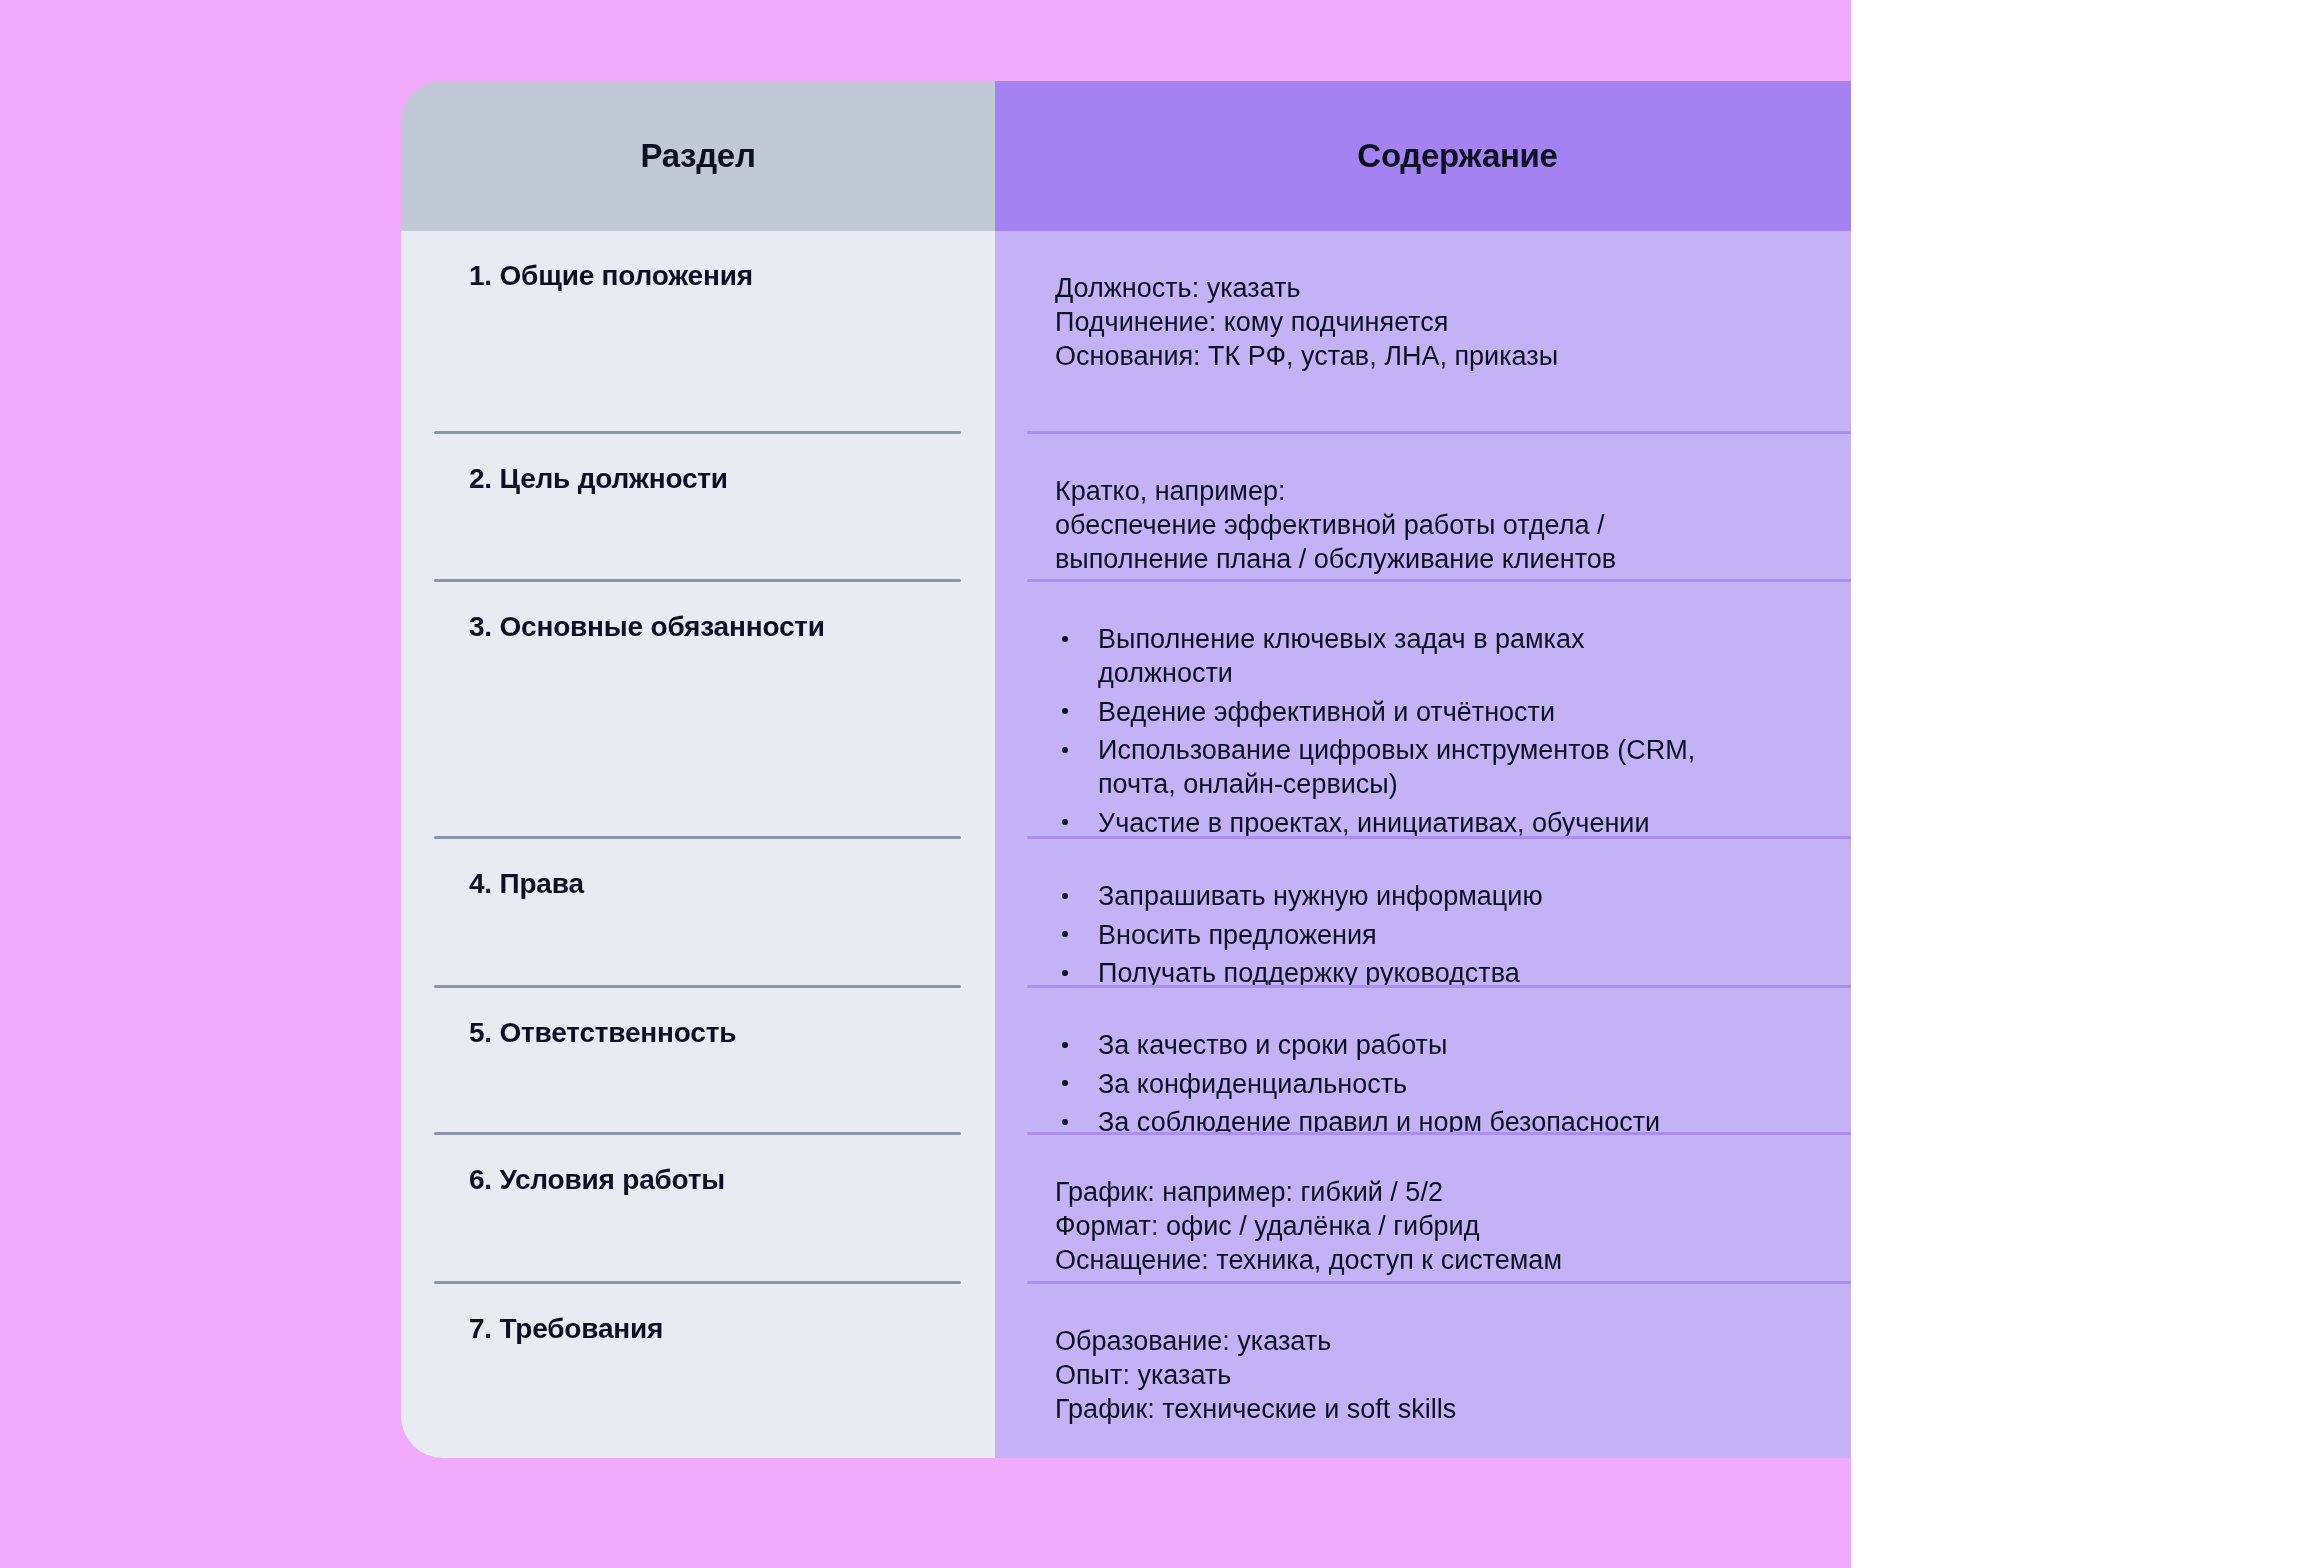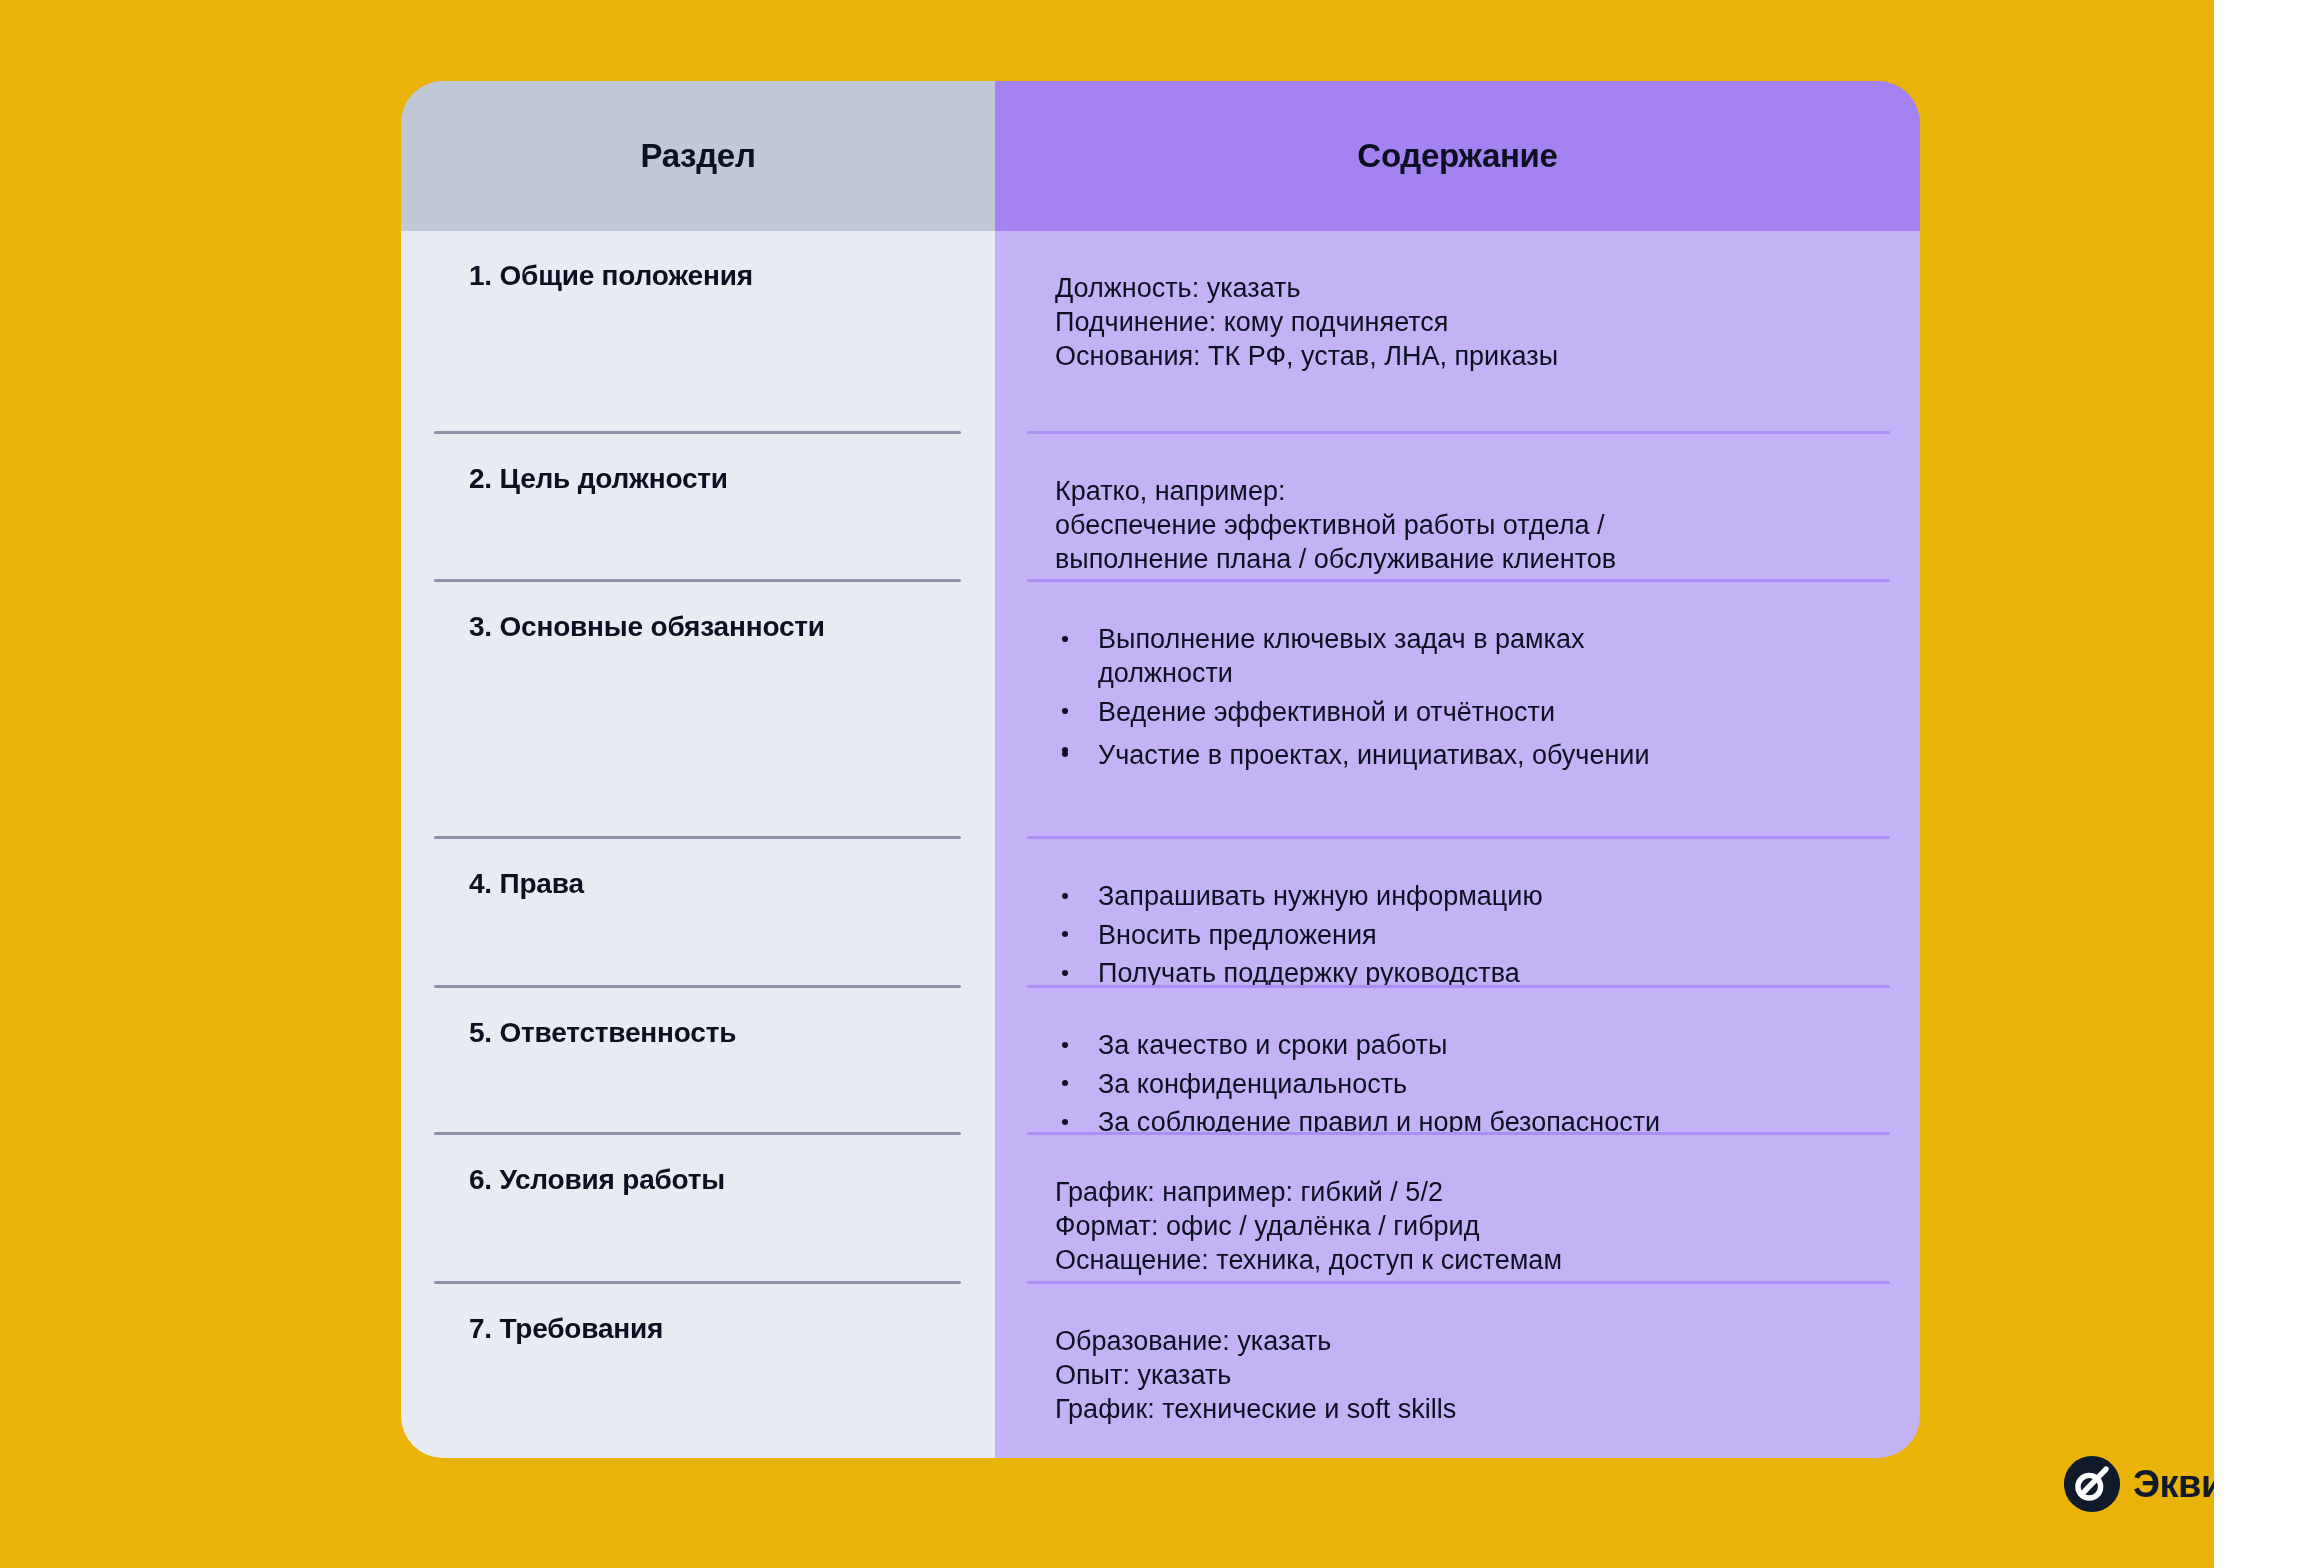--- a/index.html
+++ b/index.html
@@ -2,21 +2,21 @@
 <html style="font-size:14.5px"><head>
 <meta charset="utf-8">
 <style>
   html,body{margin:0;padding:0;}
   body{
     background:#ffffff;
     font-family:"Liberation Sans", sans-serif;
     color:#0c1020;
     -webkit-font-smoothing:antialiased;
   }
-  .canvas{position:relative;width:2214px;height:1569px;background:#eab308;overflow:hidden;}
+  .canvas{position:relative;width:1851px;height:1569px;background:#f0abfc;overflow:hidden;}
 
   
   .tbl{
     position:absolute;left:401px;top:81px;width:1519px;height:1377px;
     border-radius:42px;overflow:hidden;
     display:grid;
     grid-template-columns:594px 1fr;
     grid-template-rows:150px 203px 148px 257px 149px 147px 149px 1fr;
   }
   .hcell{
@@ -96,20 +96,22 @@
           <span class="dot"></span>
           <span class="btxt">Выполнение ключевых задач в рамках
 должности</span>
         </li>
         <li>
           <span class="dot"></span>
           <span class="btxt">Ведение эффективной и отчётности</span>
         </li>
         <li>
           <span class="dot"></span>
+          <span class="btxt">Использование цифровых инструментов (CRM,
+почта, онлайн-сервисы)</span>
         </li>
         <li>
           <span class="dot"></span>
           <span class="btxt">Участие в проектах, инициативах, обучении</span>
         </li>
       </ul>
     </div>
 
     <div class="cl hasdiv">
       <div class="sec">4. Права</div>

